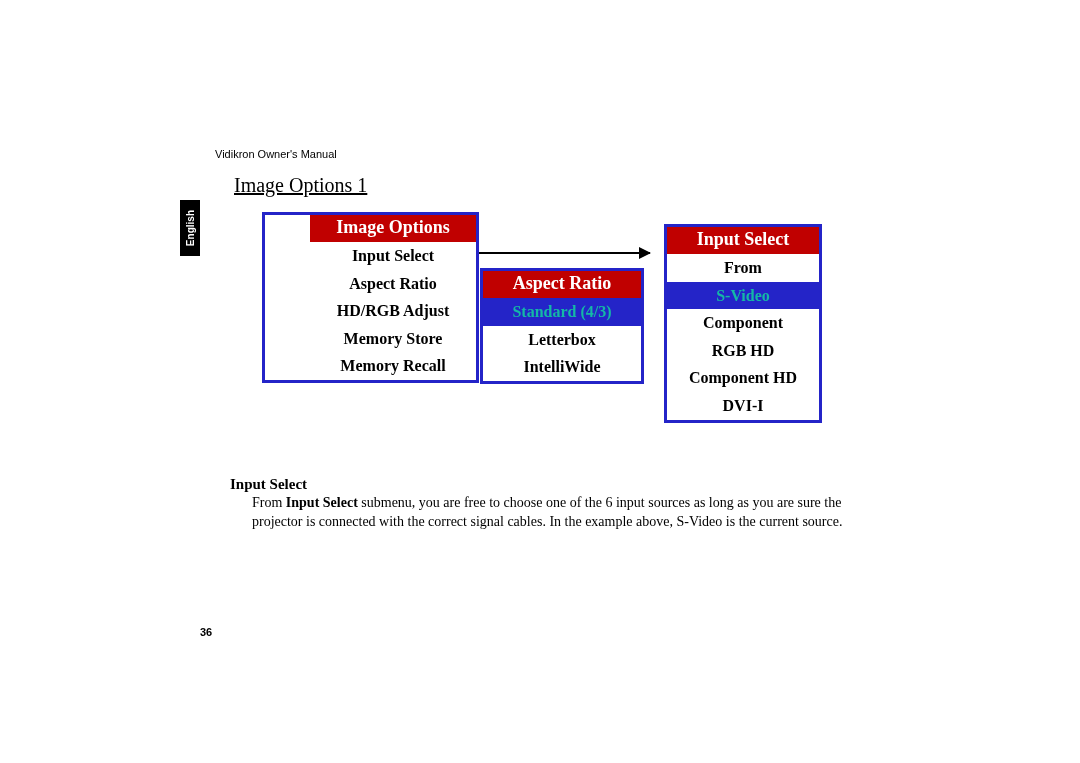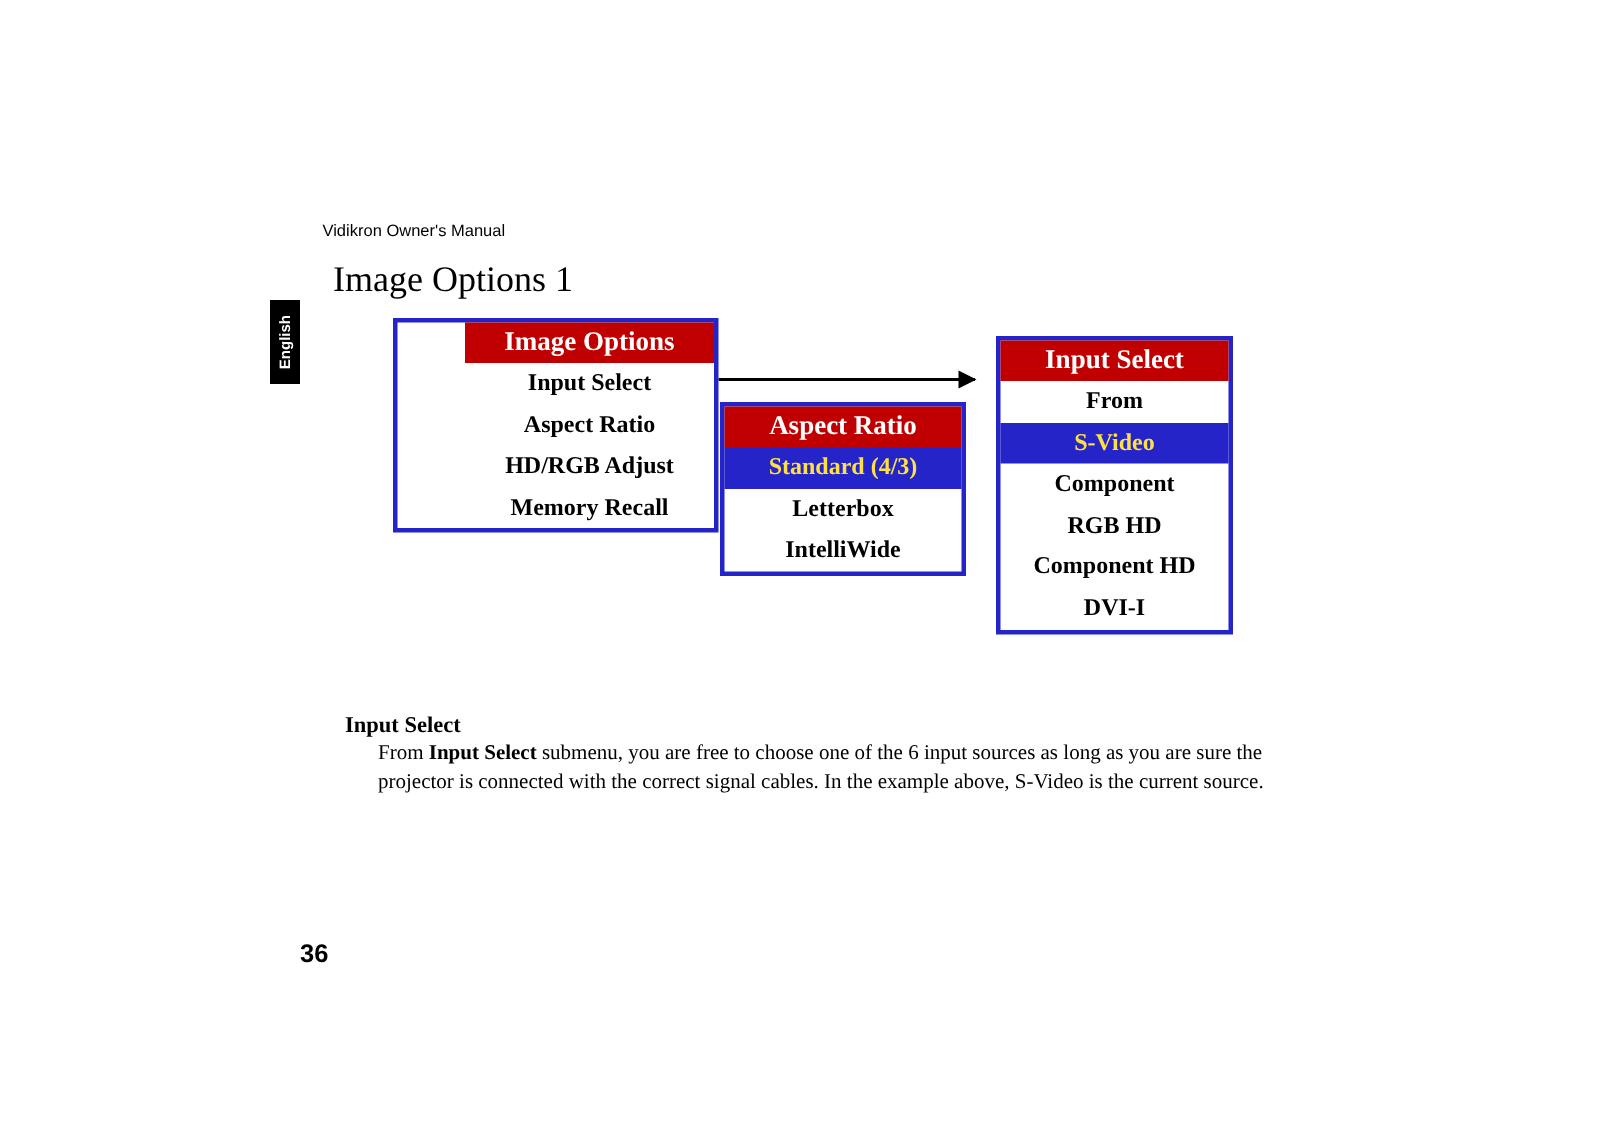--- a/index.html
+++ b/index.html
@@ -14,23 +14,24 @@
   }
   .header-line {
     position: absolute;
     left: 215px;
     top: 148px;
     font-family: Arial, Helvetica, sans-serif;
     font-size: 11px;
   }
   .section-title {
     position: absolute;
-    left: 222px;
+    left: 234px;
     top: 174px;
-    font-size: 24px;
+    font-size: 20px;
+    text-decoration: underline;
   }
   .lang-tab {
     position: absolute;
     left: 180px;
     top: 200px;
     width: 20px;
     height: 56px;
     background: #000;
     color: #fff;
     font-family: Arial, Helvetica, sans-serif;
@@ -60,21 +61,21 @@
   .menu-item {
     color: #000;
     font-weight: bold;
     text-align: center;
     padding: 3px 10px 3px 10px;
     font-size: 16px;
     line-height: 1.35;
   }
   .menu-item.selected {
     background: #2424c8;
-    color: #fde047;
+    color: #14b8a6;
   }
   #menu-image-options { left: 262px; top: 212px; width: 166px; padding-left: 45px; }
   #menu-aspect-ratio  { left: 480px; top: 268px; width: 158px; }
   #menu-input-select  { left: 664px; top: 224px; width: 152px; }
 
   .arrow {
     position: absolute;
     height: 2px;
     background: #000;
   }
@@ -104,21 +105,21 @@
     top: 494px;
     width: 600px;
     font-size: 14px;
     line-height: 1.35;
   }
   .pagenum {
     position: absolute;
     left: 200px;
     top: 626px;
     font-family: Arial, Helvetica, sans-serif;
-    font-size: 17px;
+    font-size: 11px;
     font-weight: bold;
   }
 </style>
 </head>
 <body>
 
 <div class="header-line">Vidikron Owner's Manual</div>
 
 <div class="section-title">Image Options 1</div>
 
@@ -128,20 +129,21 @@
 
 <div id="arrow1" class="arrow"></div>
 <div id="arrow2" class="arrow"></div>
 
 <div id="menu-image-options" class="menu-box">
   <div class="menu-title">Image Options</div>
   <div class="menu-items">
       <div class="menu-item">Input Select</div>
       <div class="menu-item">Aspect Ratio</div>
       <div class="menu-item">HD/RGB Adjust</div>
+      <div class="menu-item">Memory Store</div>
       <div class="menu-item">Memory Recall</div>
     </div>
 </div>
 
 <div id="menu-aspect-ratio" class="menu-box">
   <div class="menu-title">Aspect Ratio</div>
   <div class="menu-items">
       <div class="menu-item selected">Standard (4/3)</div>
       <div class="menu-item">Letterbox</div>
       <div class="menu-item">IntelliWide</div>

